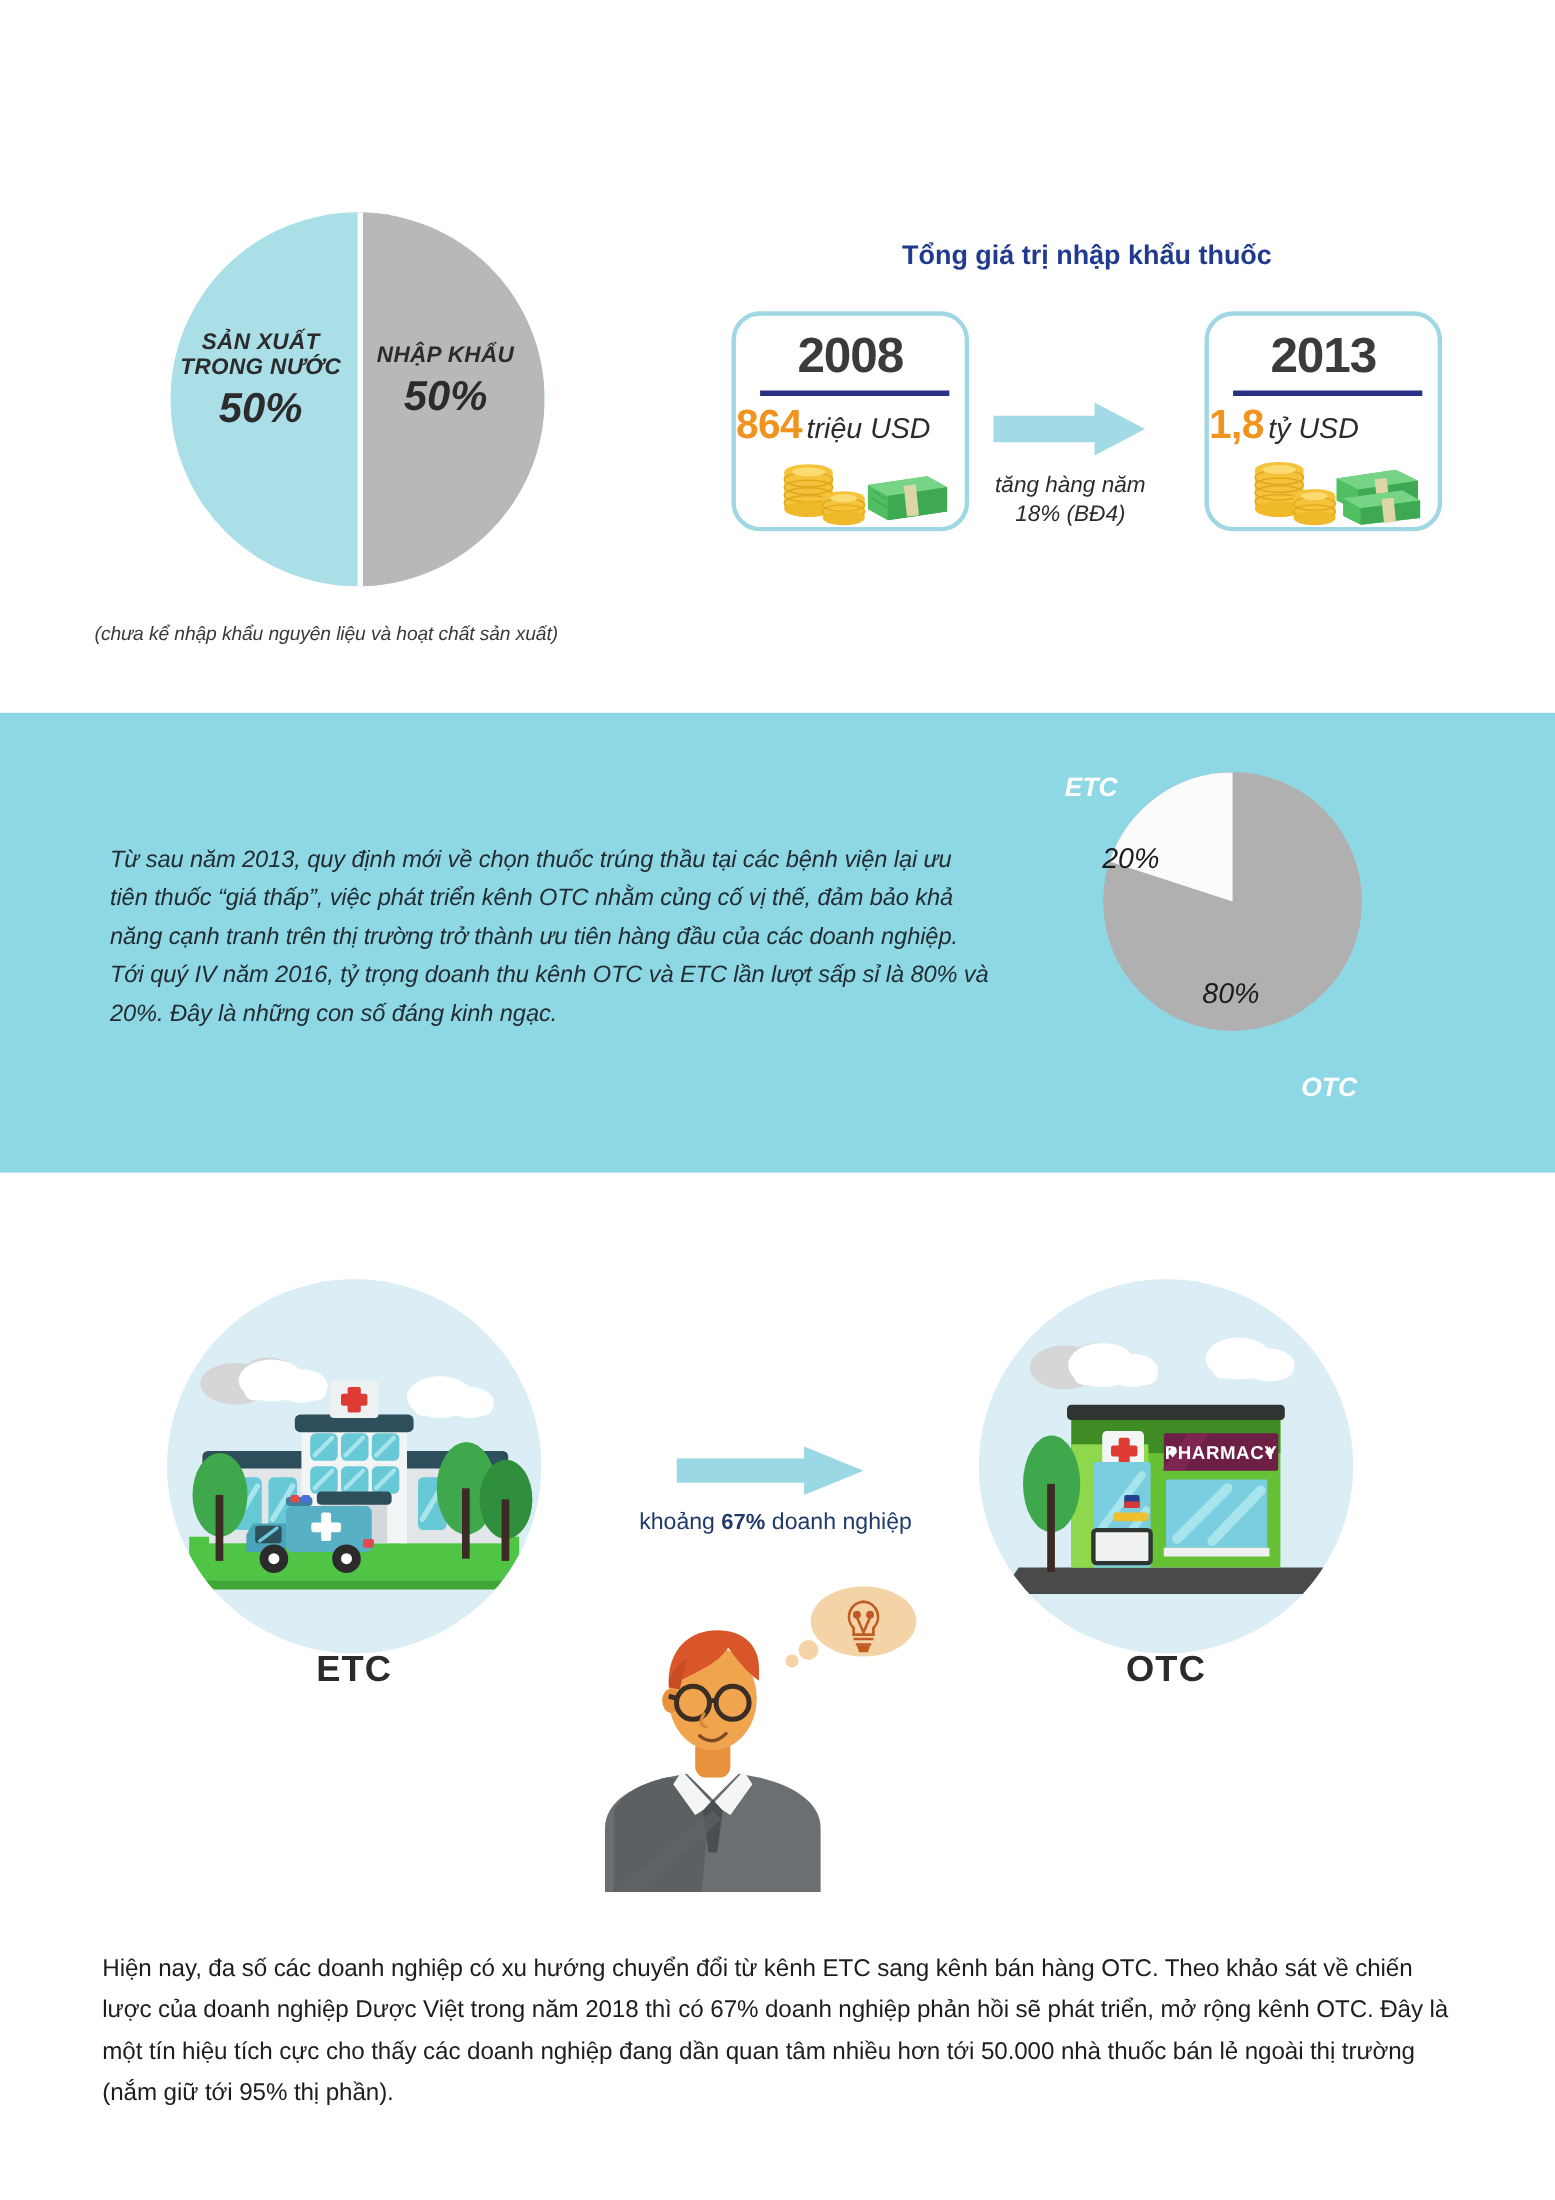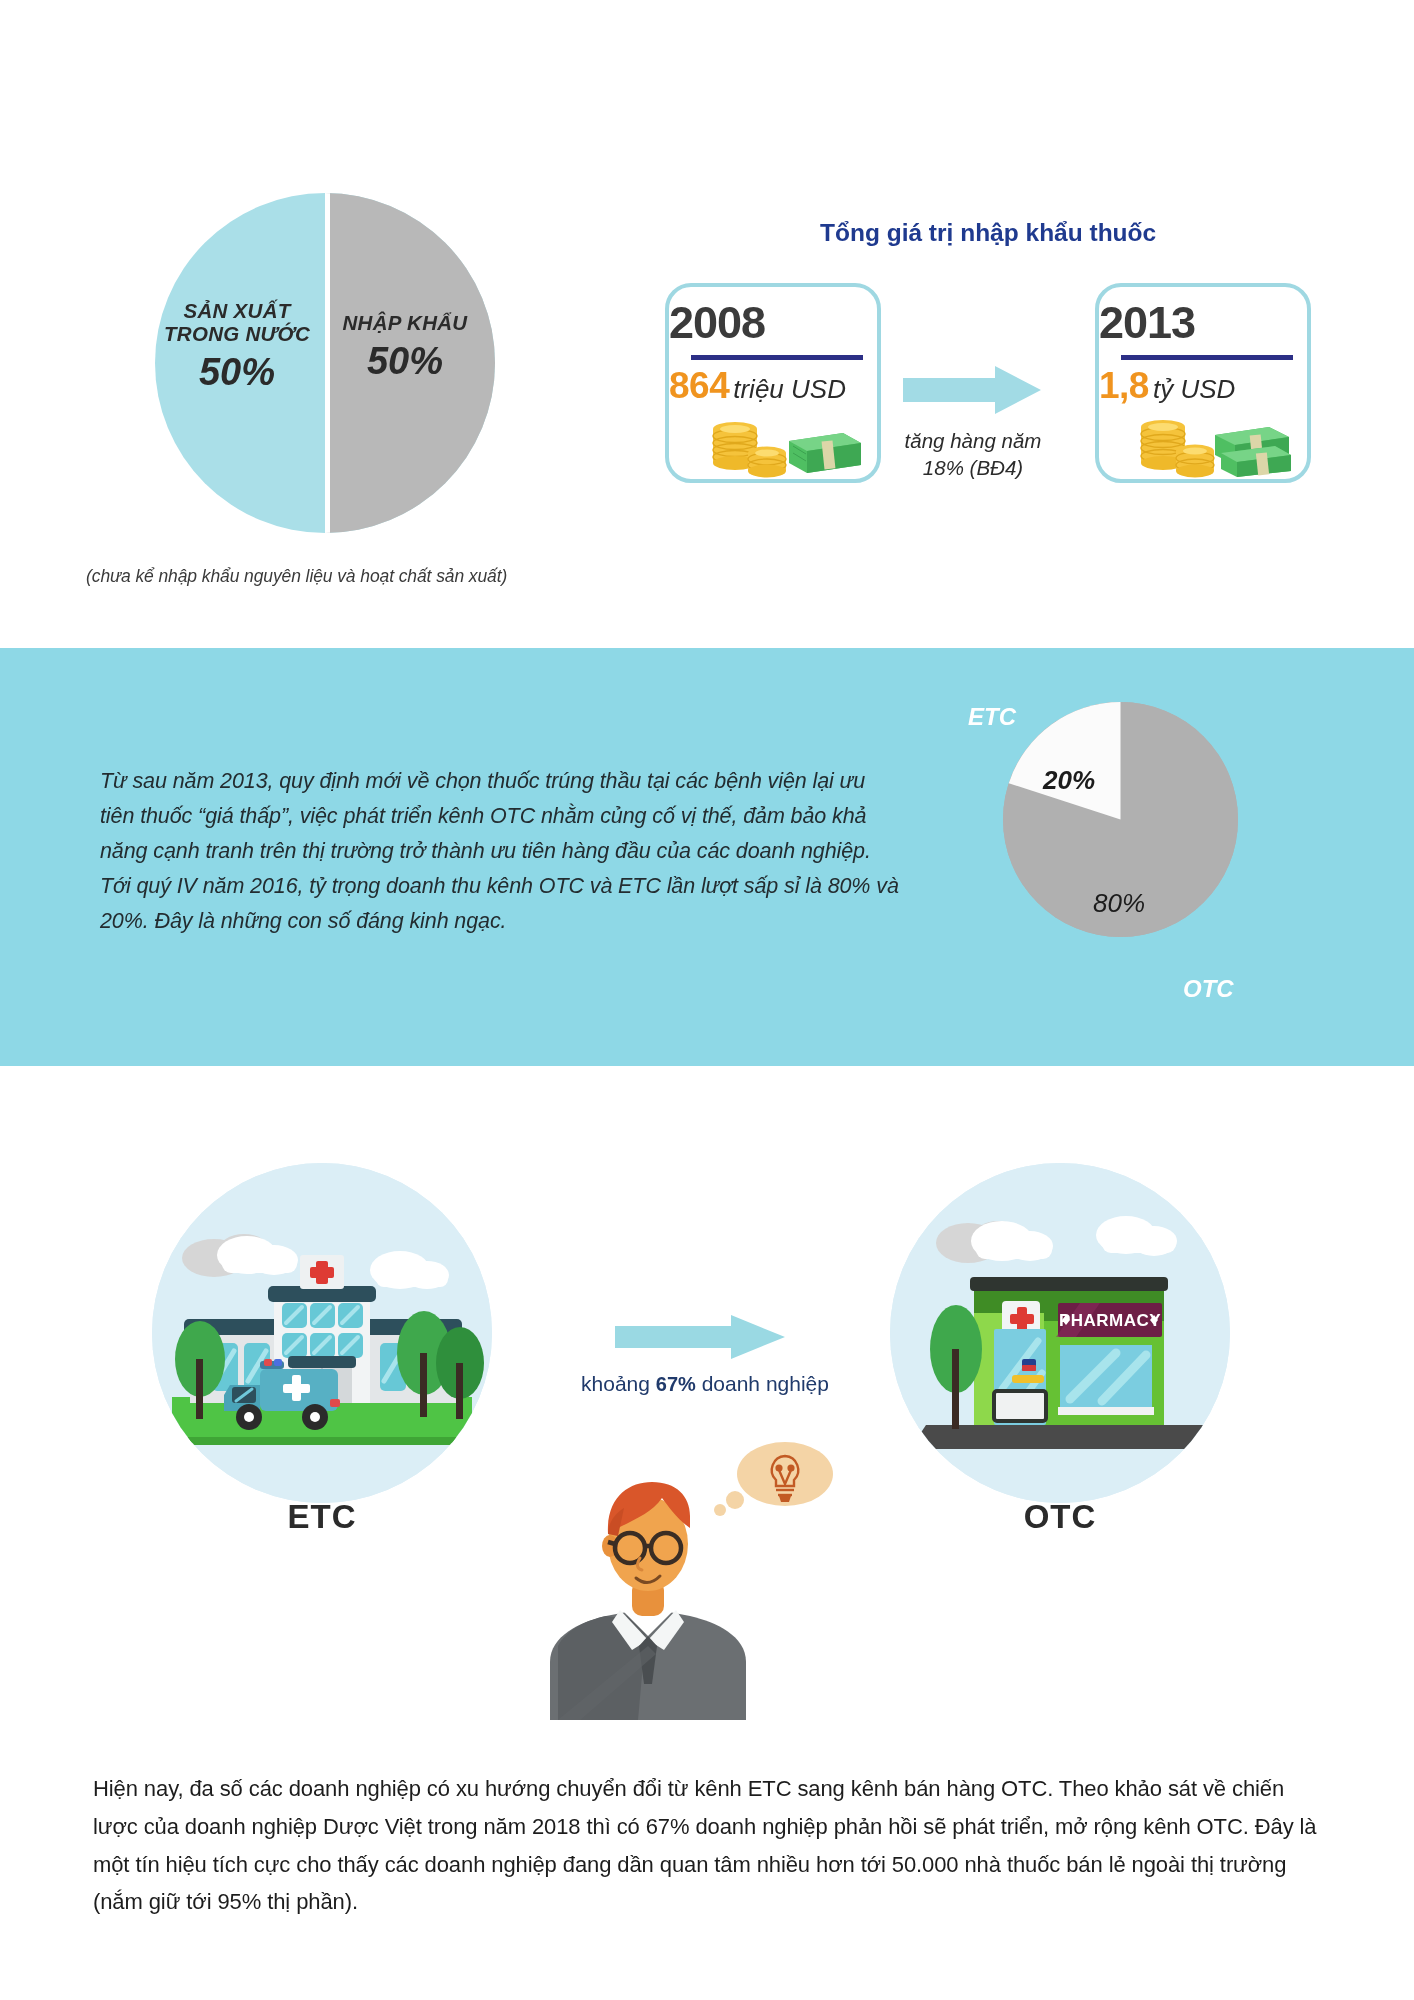--- a/index.html
+++ b/index.html
@@ -95,21 +95,21 @@
     width: 216px; height: 200px;
     border: 4px solid #9fd8e2;
     border-radius: 26px;
     background: #ffffff;
   }
   .vcard-2008 { left: 665px; top: 283px; }
   .vcard-2013 { left: 1095px; top: 283px; padding-left: 32px; }
   .vcard .year {
     position: absolute;
     left: 0; top: 10px; width: 100%;
-    text-align: left;
+    text-align: center;
     font-size: 45px;
     font-weight: bold;
     color: #3b3b3b;
     letter-spacing: -1px;
   }
   .vcard .rule {
     position: absolute;
     left: 22px; top: 68px;
     width: 172px; height: 5px;
     background: #2c2f86;
@@ -186,25 +186,25 @@
   .lbl-otc {
     position: absolute;
     left: 1183px; top: 975px;
     font-size: 24px;
     font-weight: bold;
     font-style: italic;
     color: #ffffff;
   }
   .pct20 {
     position: absolute;
-    left: 1043px; top: 765px;
+    left: 1002px; top: 765px;
     font-size: 26px;
     font-style: italic;
     color: #1c1c1c;
-    font-weight: 700;
+    font-weight: 400;
   }
   .pct80 {
     position: absolute;
     left: 1093px; top: 888px;
     font-size: 26px;
     font-style: italic;
     color: #1c1c1c;
     font-weight: 500;
   }
 

